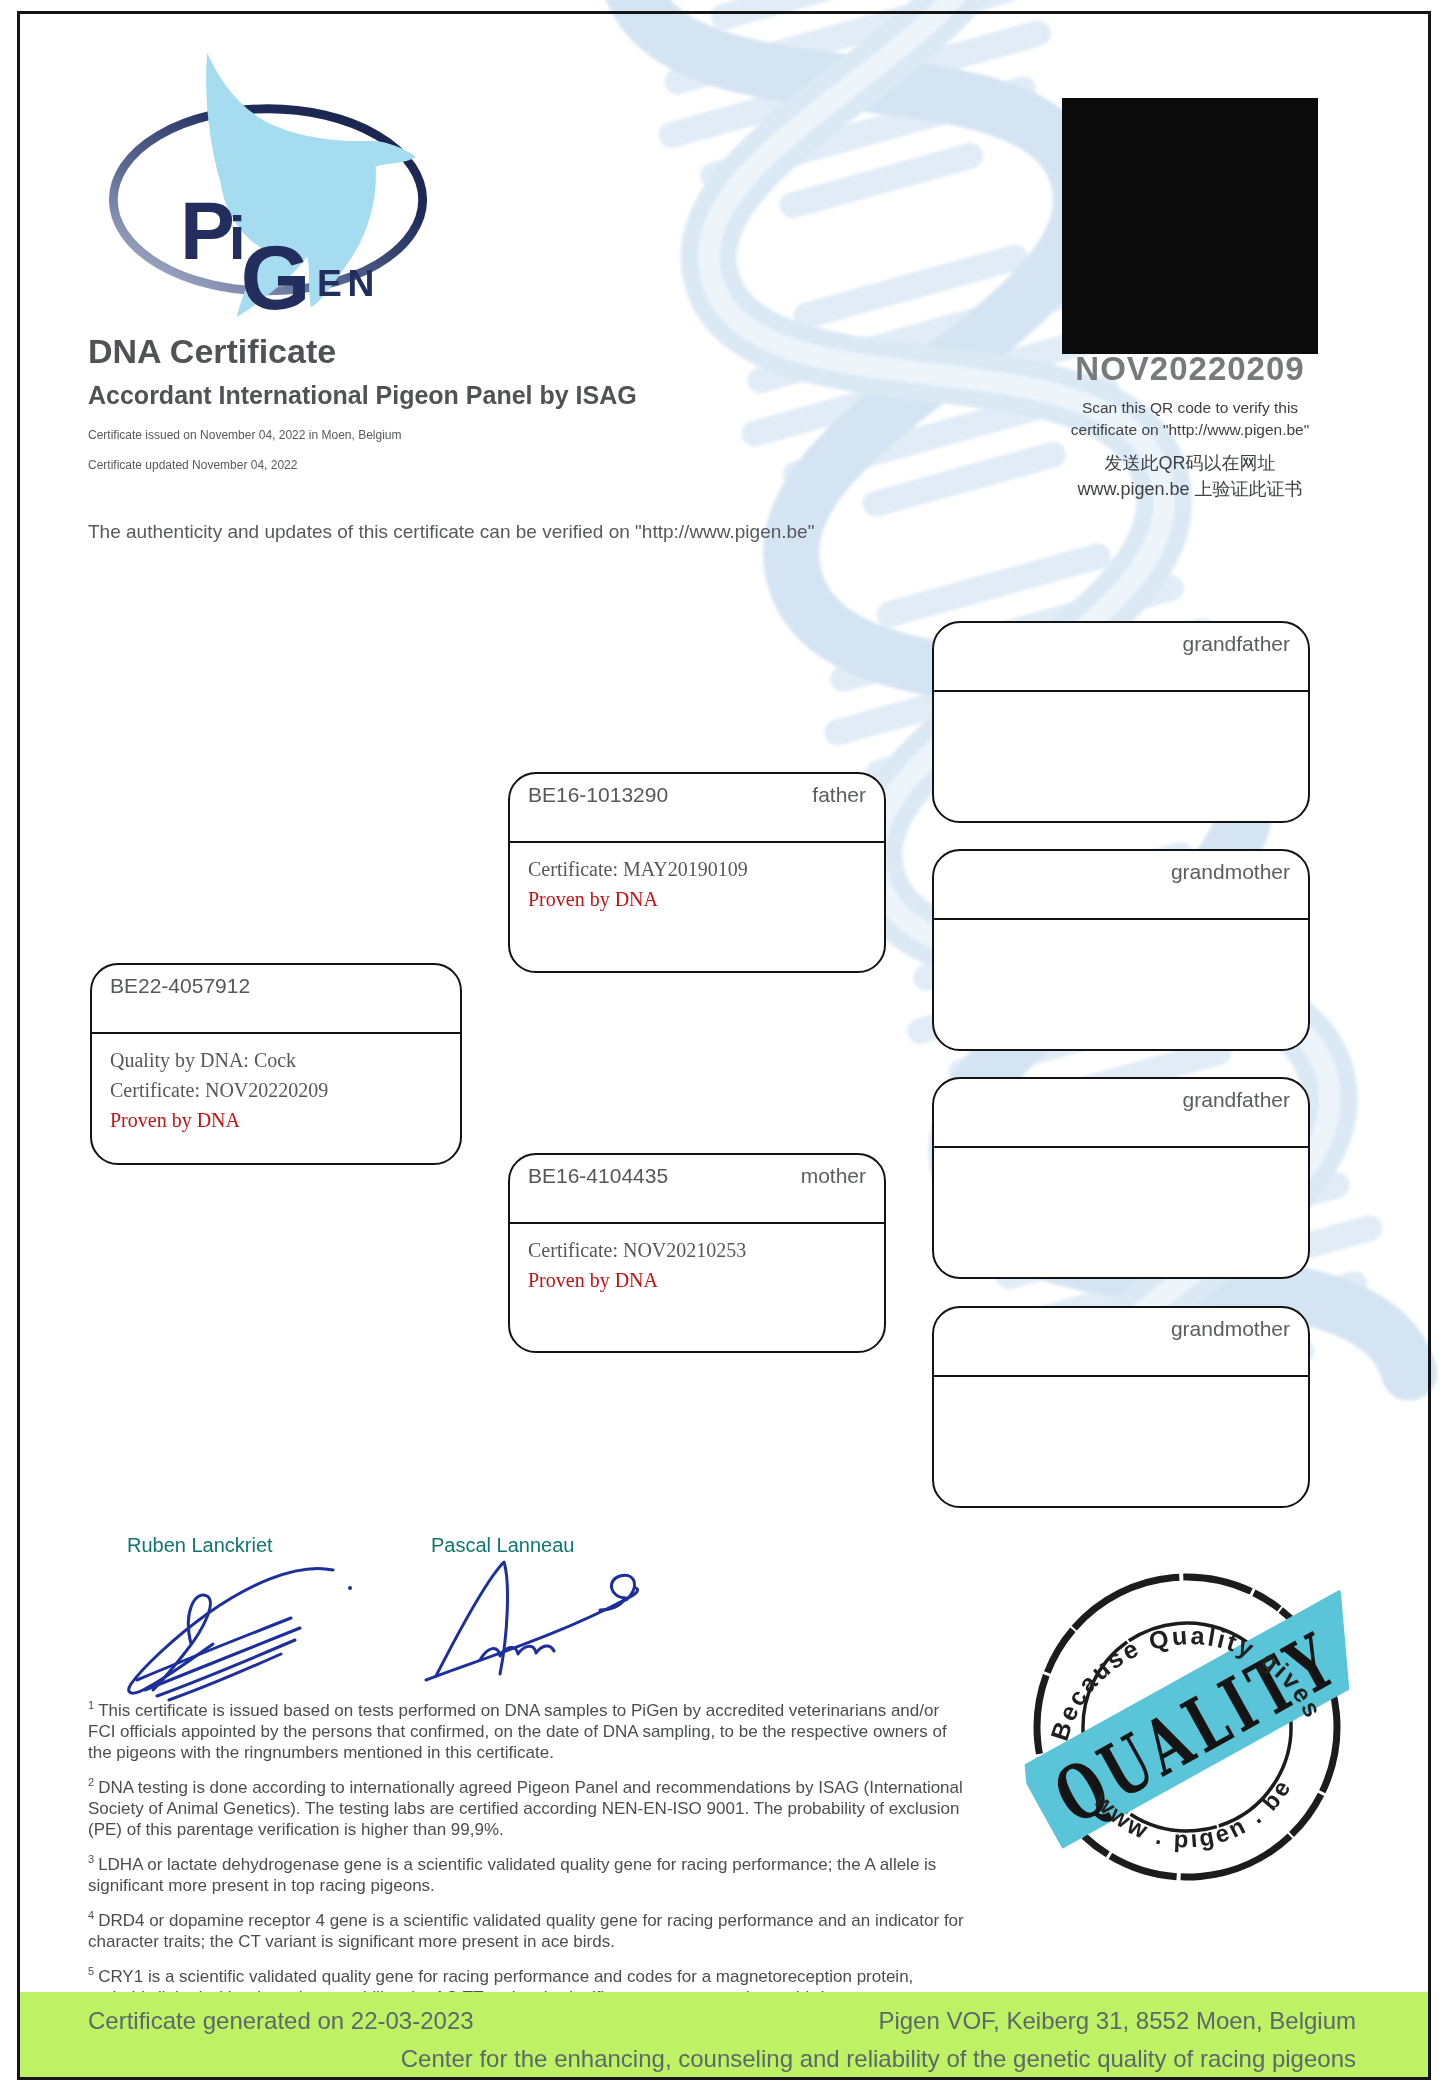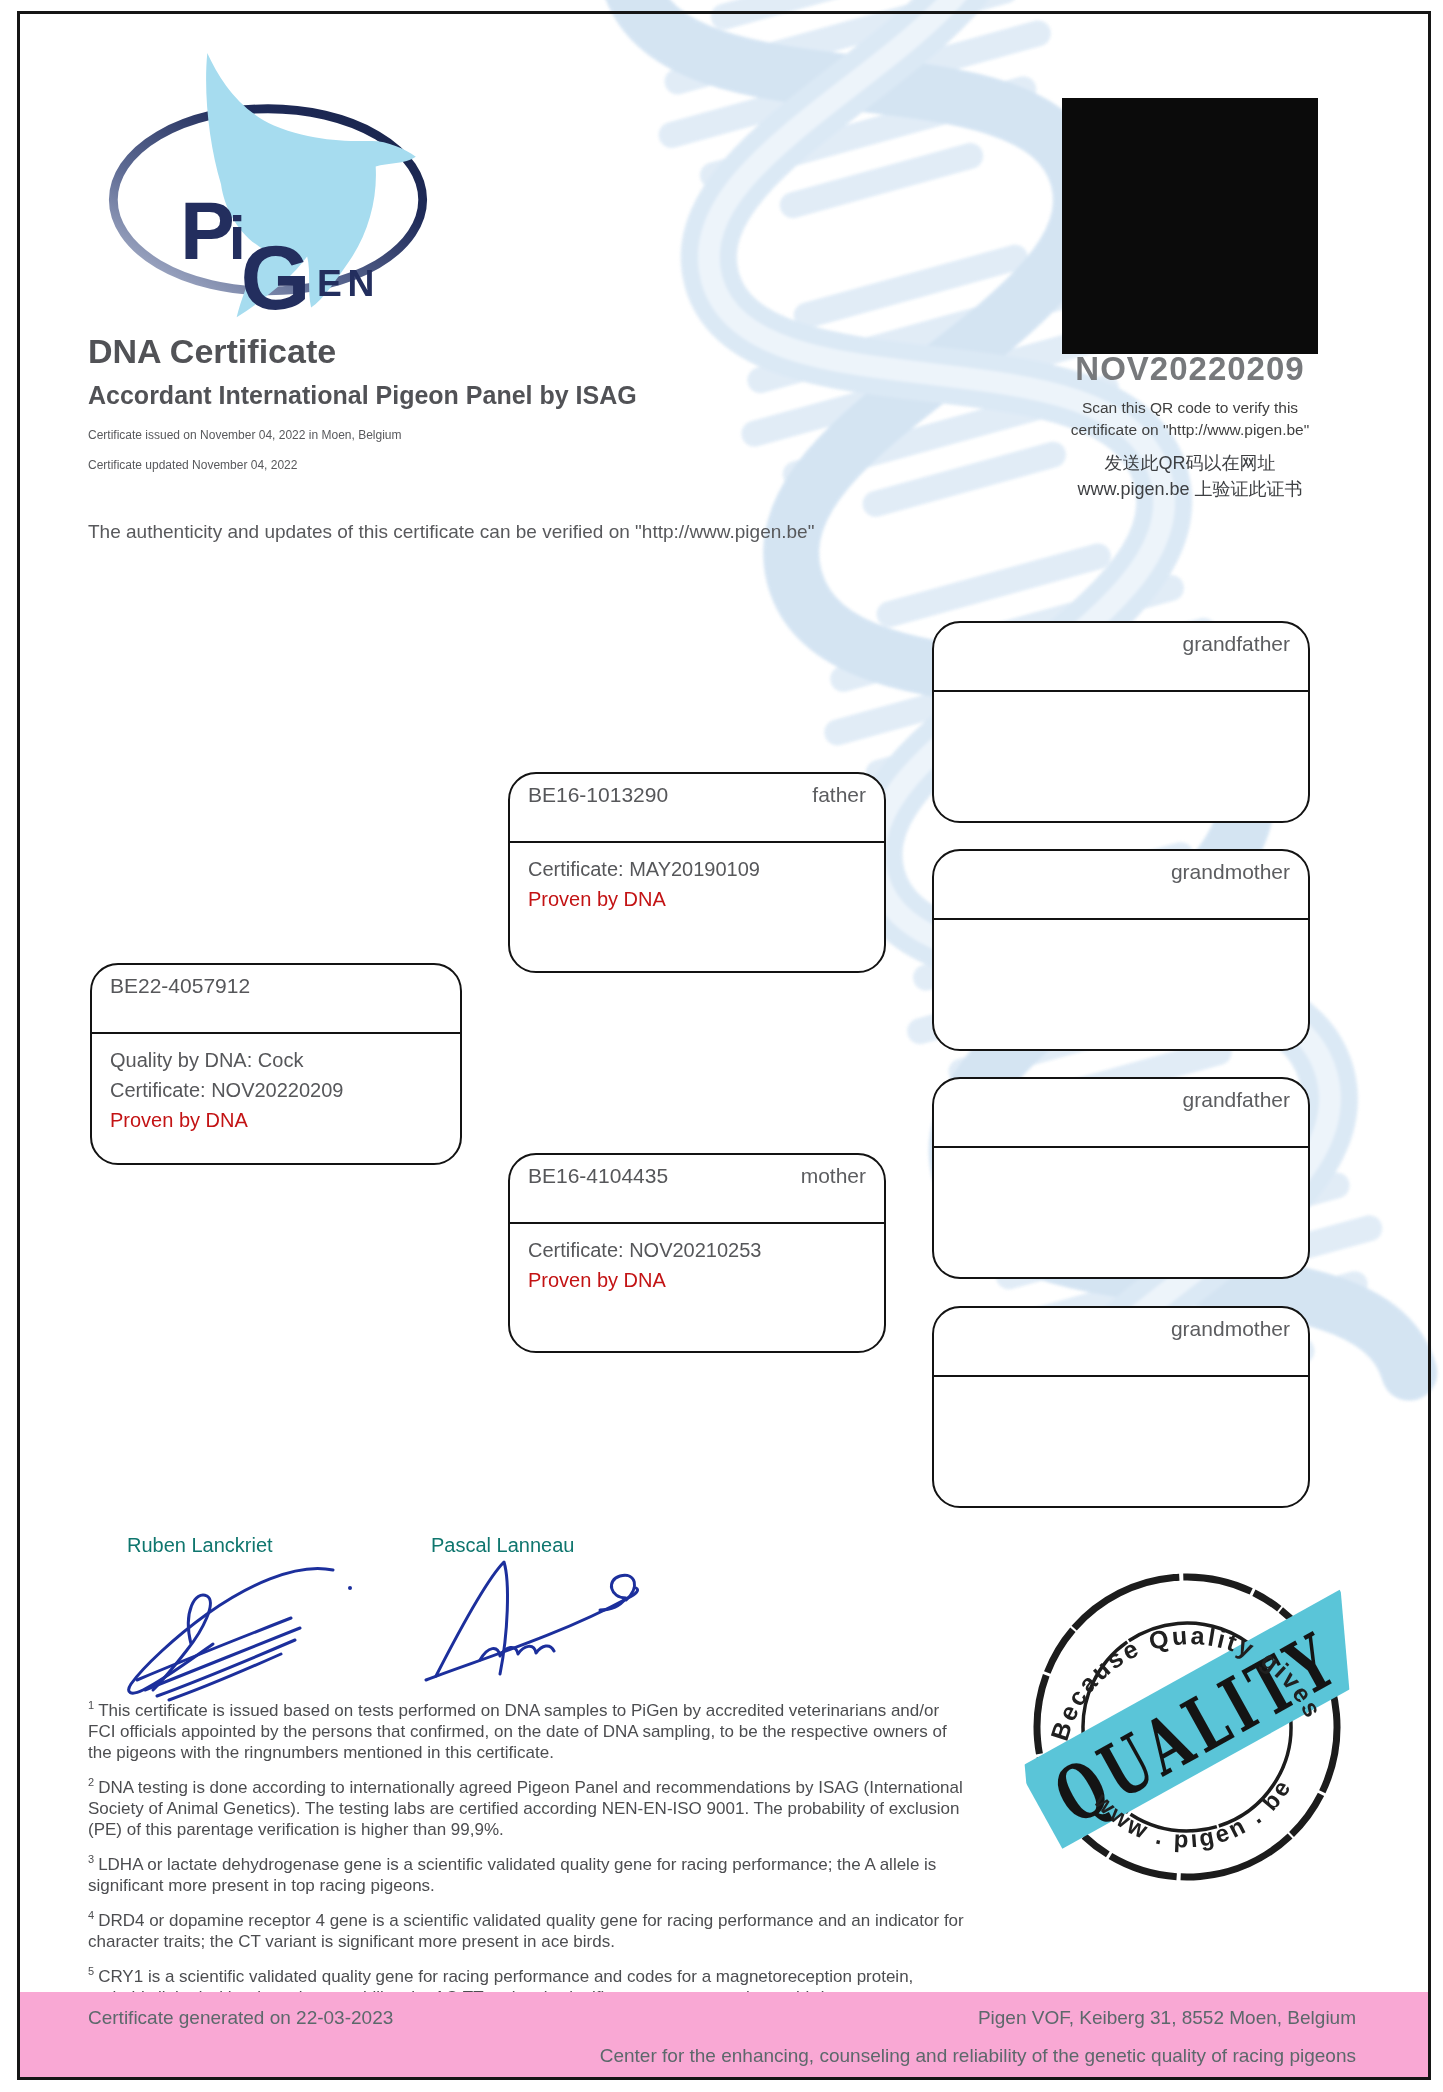--- a/index.html
+++ b/index.html
@@ -24,35 +24,35 @@
   .title{left:88px;top:332px;font-size:34px;font-weight:bold;color:#515256;}
   .subtitle{left:88px;top:381px;font-size:25px;font-weight:bold;color:#515256;}
   .issued{left:88px;top:420px;font-size:12px;color:#58595c;line-height:30px;}
   .verify{left:88px;top:518px;font-size:19px;color:#58595c;line-height:27px;}
   sup.s1{font-size:12px;vertical-align:super;line-height:0;}
   
   .pbox{position:absolute;background:#fff;border:2.5px solid #131313;border-radius:28px;
         box-sizing:border-box;z-index:10;}
   .pbox .hd{height:58px;border-bottom:2.5px solid #131313;display:flex;justify-content:space-between;
             align-items:flex-start;padding:9px 18px 0;font-size:21px;color:#56575a;}
-  .pbox .bd{padding:11px 18px;font-size:20px;color:#56575a;line-height:30px;}
+  .pbox .bd{padding:11px 18px;font-size:20px;color:#56575a;line-height:30px;font-family:Liberation Serif, serif;}
   .proven{color:#c31314;}
   .role{color:#5c5d60;}
   
   .sig-name{font-size:20px;color:#0f766e;z-index:10;}
   
   .footnotes{left:88px;top:1700px;width:880px;font-size:17px;color:#4c4d50;line-height:21px;z-index:10;}
   .footnotes p{margin:0 0 14px 0;}
   .footnotes sup{font-size:11px;vertical-align:super;line-height:0;}
   .fn-text{margin-left:4px;}
   
   .stamp{left:1022px;top:1562px;width:330px;height:330px;transform:rotate(-5deg);z-index:10;}
   
-  .footer{left:20px;top:1992px;width:1408px;height:85px;background:#f9a8d4;z-index:20;
-          font-size:19px;color:#5c686b;}
+  .footer{left:20px;top:1992px;width:1408px;height:85px;background:#bef264;z-index:20;
+          font-size:24px;color:#5c686b;}
   .footer .gen{position:absolute;left:68px;top:15px;}
   .footer .addr{position:absolute;right:72px;top:15px;}
   .footer .center-line{position:absolute;right:72px;top:53px;}
   #qr-svg rect,#qr-svg path{fill:#0b0b0b;}
 </style>
 </head>
 <body>
 
 <div class="page">
 

